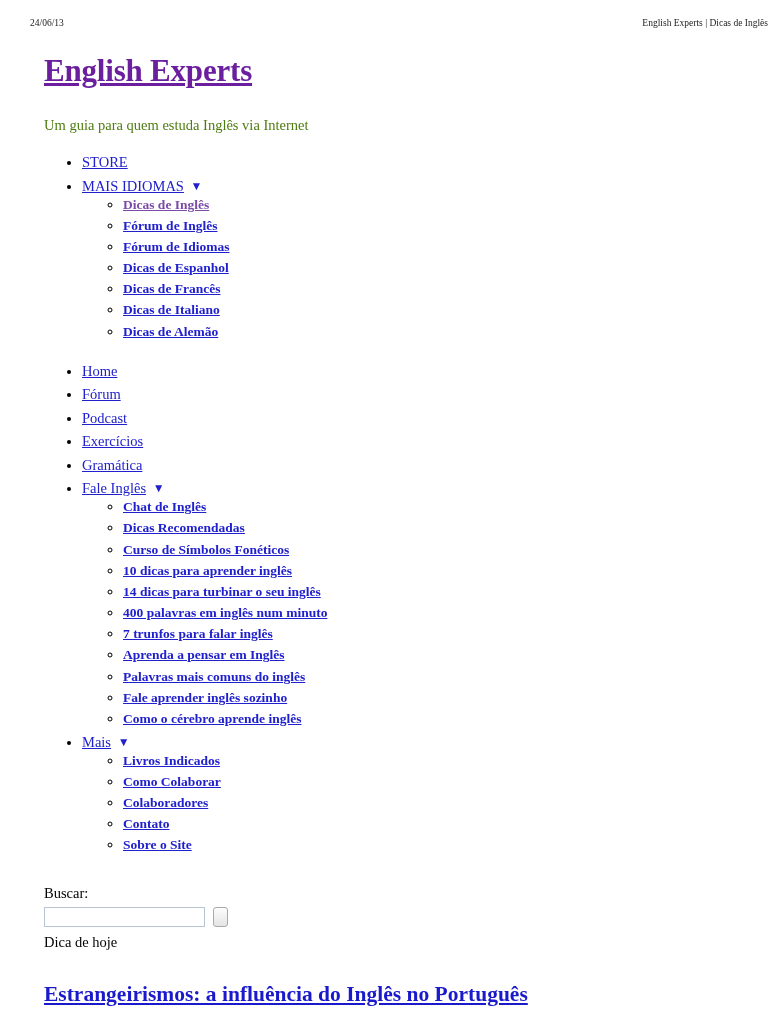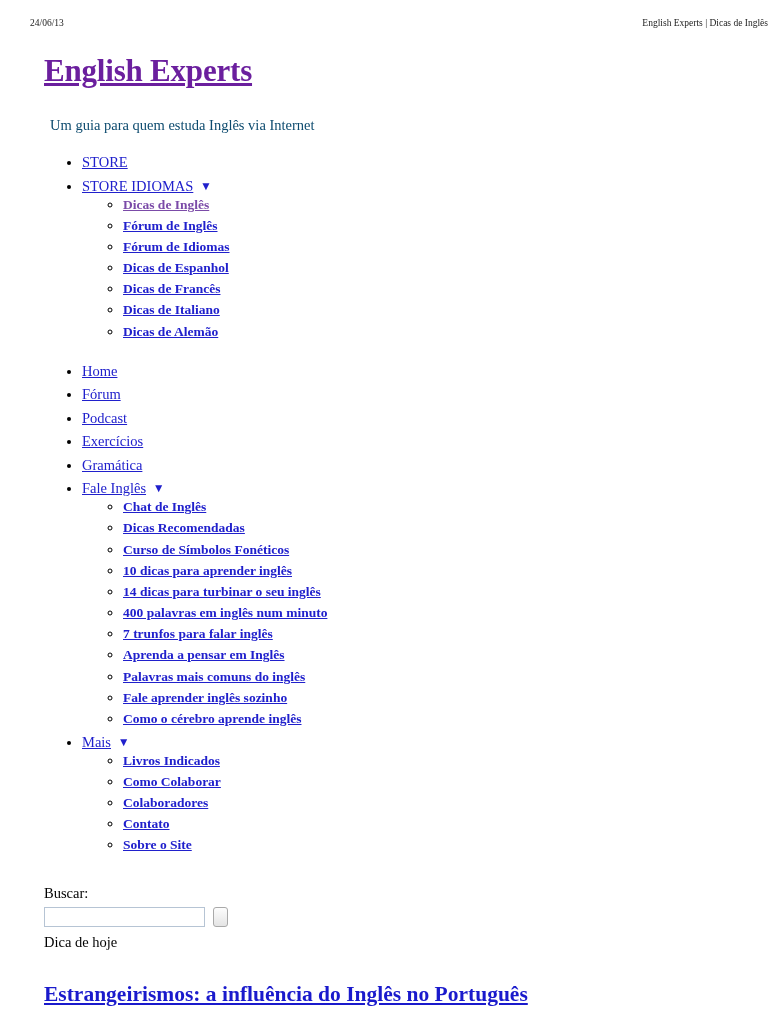--- a/index.html
+++ b/index.html
@@ -64,24 +64,24 @@
     line-height: 38px;
     letter-spacing: -0.2px;
   }
   h1.site-title a {
     color: #6b1f9e;
     text-decoration: underline;
     text-align: right;
   }
 
   p.tagline {
-    margin: 26px 0 0 6px;
-    font-size: 14.5px;
-    line-height: 18px;
-    color: #0c4a6e;
+    margin: 26px 0 0 0;
+    font-size: 14.5px;
+    line-height: 18px;
+    color: #4d7c0f;
   }
 
   
   ul.nav {
     margin: 19px 0 0 0;
     padding: 0 0 0 38px;
     list-style-type: disc;
   }
   ul.nav > li {
     margin: 0 0 4.5px 0;
@@ -191,21 +191,21 @@
   <div class="content">
 
     <h1 class="site-title">
       <a href="#">English Experts</a>
     </h1>
 
     <p class="tagline">Um guia para quem estuda Inglês via Internet</p>
 
     <ul class="nav nav-primary">
         <li><a href="#">STORE</a></li>
-        <li><a href="#">STORE IDIOMAS</a> <span class="caret">▼</span><ul class="subnav">
+        <li><a href="#">MAIS IDIOMAS</a> <span class="caret">▼</span><ul class="subnav">
             <li><a href="#" class="visited">Dicas de Inglês</a></li>
             <li><a href="#">Fórum de Inglês</a></li>
             <li><a href="#">Fórum de Idiomas</a></li>
             <li><a href="#">Dicas de Espanhol</a></li>
             <li><a href="#">Dicas de Francês</a></li>
             <li><a href="#">Dicas de Italiano</a></li>
             <li><a href="#">Dicas de Alemão</a></li>
           </ul></li>
       </ul>
 

